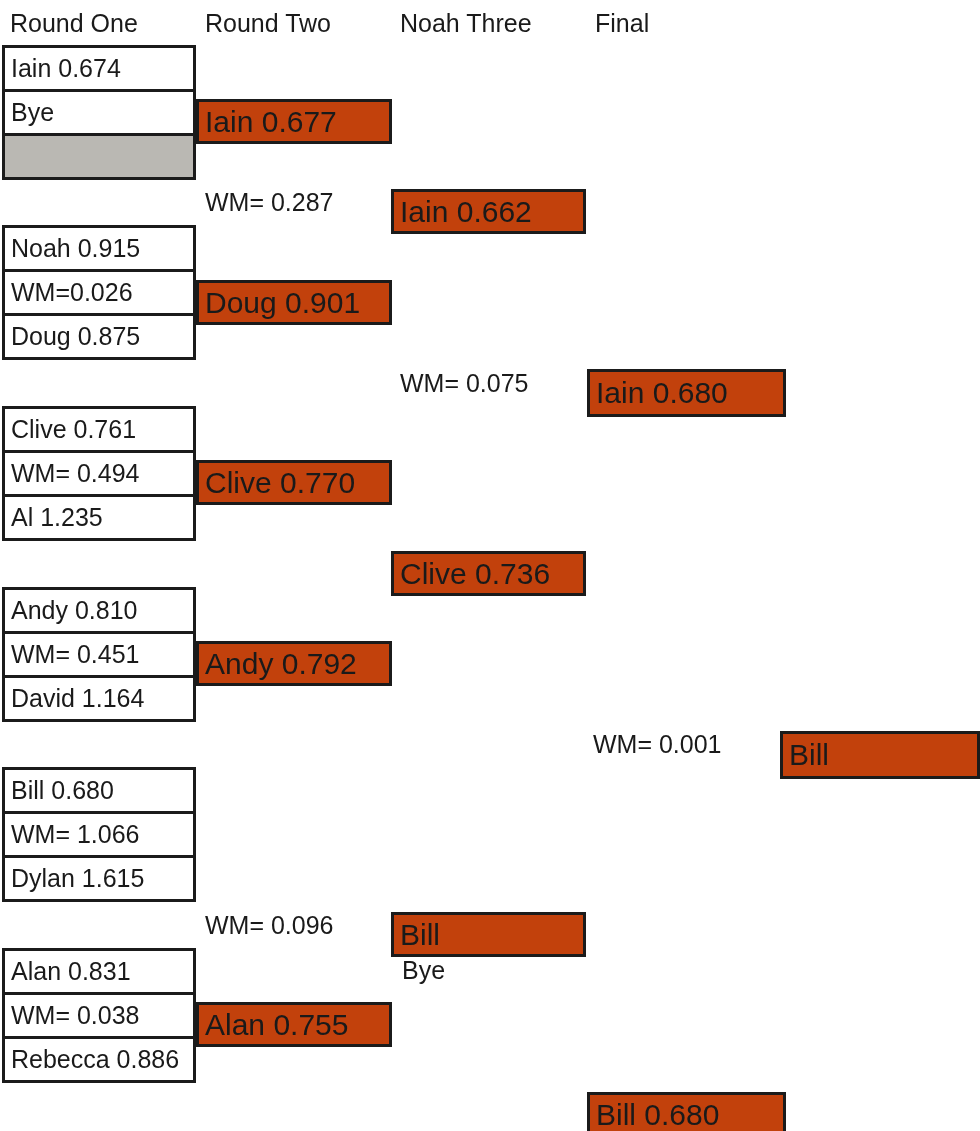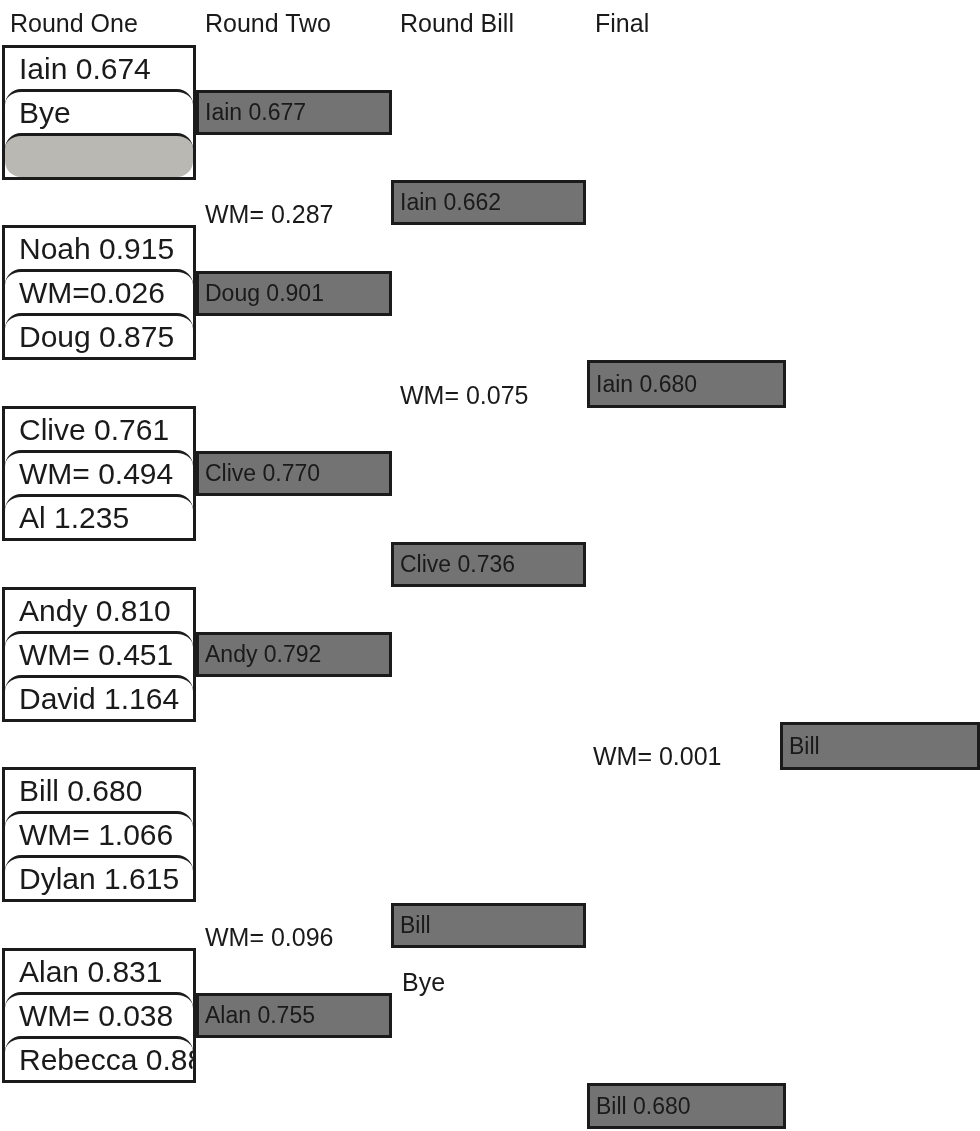--- a/index.html
+++ b/index.html
@@ -32,62 +32,61 @@
     border: 3px solid #1b1b1b;
     display: flex;
     flex-direction: column;
     background: #ffffff;
   }
   .group .row {
     height: 44px;
     border-top: 3px solid #1b1b1b;
     display: flex;
     align-items: center;
-    padding-left: 14px;
-    font-size: 30px;
+    padding-left: 6px;
+    font-size: 25px;
     white-space: nowrap;
     overflow: hidden;
-    border-radius: 16px;
   }
   .group .row:first-child { height: 41px; border-top: none; }
   .fill { background: #bab8b3; }
   .box {
     position: absolute;
     height: 45px;
     border: 3px solid #1b1b1b;
     display: flex;
     align-items: center;
     padding-left: 6px;
-    font-size: 23px;
-    background: #737373;
+    font-size: 30px;
+    background: #c2410c;
     white-space: nowrap;
     overflow: hidden;
+    margin-top: 9px;
   }
   .lbl {
     position: absolute;
     height: 45px;
     display: flex;
     align-items: center;
     padding-left: 6px;
     font-size: 25px;
     white-space: nowrap;
-    margin-top: 12px;
   }
   .c2 { left: 196px; width: 196px; }
   .c3 { left: 391px; width: 195px; }
   .c4 { left: 587px; width: 199px; }
 </style>
 </head>
 <body>
 
 <div class="stage">
 
   <div class="hdr" style="left:10px">Round One</div>
   <div class="hdr" style="left:205px">Round Two</div>
-  <div class="hdr" style="left:400px">Round Bill</div>
+  <div class="hdr" style="left:400px">Noah Three</div>
   <div class="hdr" style="left:595px">Final</div>
 
   <div class="group" style="top:45px">
     <div class="row">Iain 0.674</div>
     <div class="row">Bye</div>
     <div class="row fill"></div>
   </div>
 
   <div class="group" style="top:225px">
     <div class="row">Noah 0.915</div>

